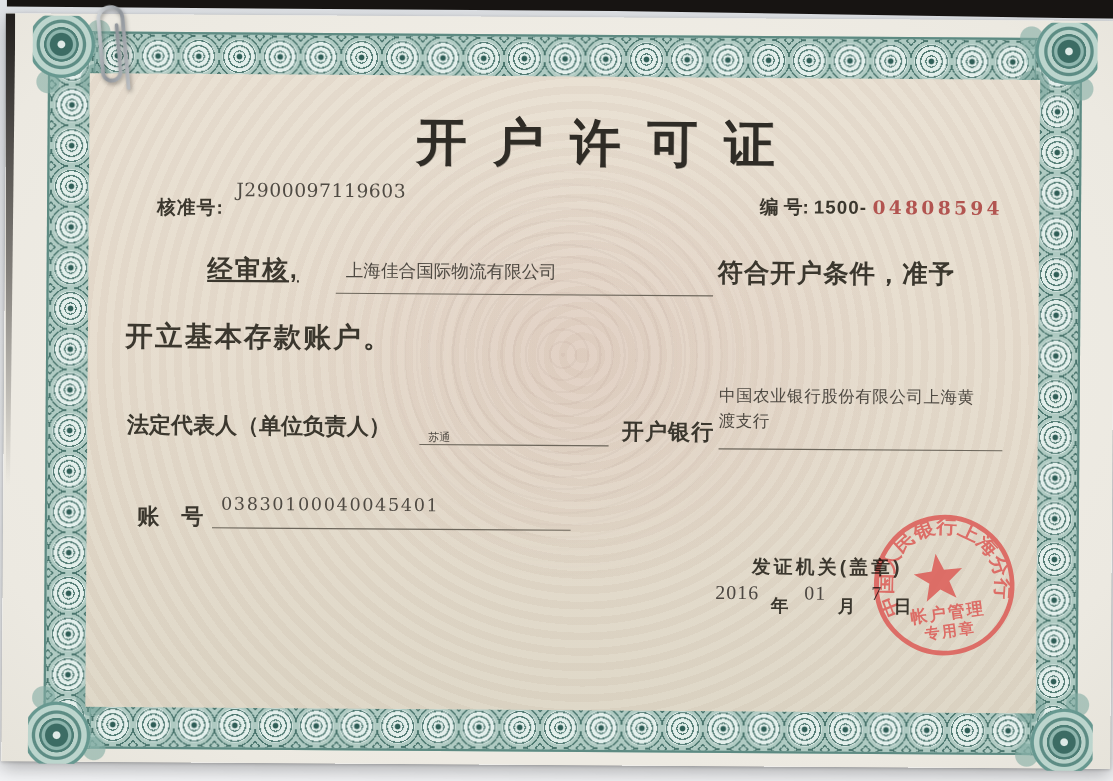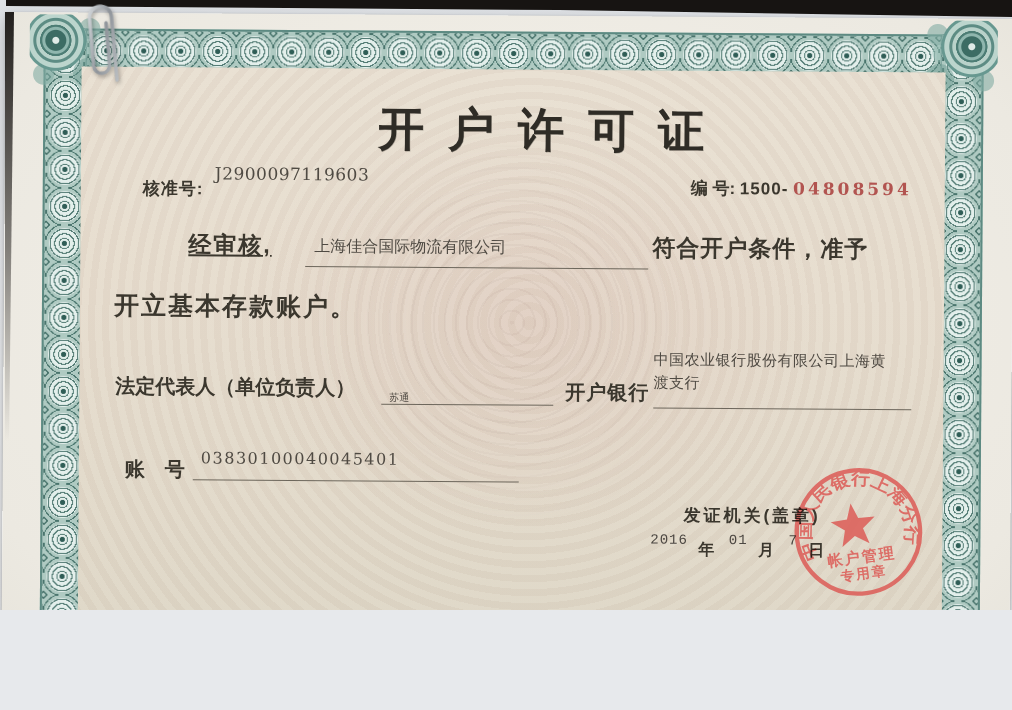--- a/index.html
+++ b/index.html
@@ -1,16 +1,16 @@
 <!DOCTYPE html>
 <html><head>
 <meta charset="utf-8">
 <style>
   html,body{margin:0;padding:0;background:#e7e9ec;}
-  .photo{position:relative;width:1012px;height:610px;overflow:hidden;
+  .photo{position:relative;width:1012px;height:710px;overflow:hidden;
     background:linear-gradient(180deg,#dfe2e6,#edeff2 45%,#f2f3f5);
     font-family:"Liberation Sans","DejaVu Sans",sans-serif;}
 
   
   .paper{position:absolute;left:6px;top:12px;width:1008px;height:680px;
     background:radial-gradient(ellipse at 50% 45%,#f4f1ea,#ece9e1 80%,#e6e3da);
     transform:rotate(.4deg);transform-origin:0 0;
     box-shadow:0 6px 16px rgba(0,0,0,.28),0 1px 3px rgba(0,0,0,.2);}
 
   
@@ -65,21 +65,21 @@
   .content{position:absolute;inset:0;z-index:2;}
   .lbl{position:absolute;font-weight:700;color:#3b372e;}
   .val{position:absolute;font-family:"DejaVu Serif","Liberation Serif",serif;color:#4f4a43;}
   .uline{position:absolute;height:0;border-top:1.5px solid #6d675c;}
   .title{position:absolute;top:68px;left:40px;width:100%;text-align:center;
     font-family:"DejaVu Serif","Liberation Serif",serif;font-weight:700;
     font-size:46px;letter-spacing:24px;color:#2f2c26;text-shadow:.5px .5px 0 rgba(47,44,38,.4);}
   .serial-red{color:#b25450;letter-spacing:3px;font-family:"DejaVu Serif",serif;}
   .serial-prefix{letter-spacing:1px;}
   .daterow{position:absolute;left:610px;top:496px;white-space:nowrap;}
-  .dnum{font-family:Liberation Mono, monospace;font-size:14px;color:#4c4742;letter-spacing:1px;}
+  .dnum{font-family:Liberation Serif, serif;font-size:18px;color:#4c4742;letter-spacing:1px;}
   .dunit{font-weight:700;font-size:16px;color:#3b372e;position:relative;top:11px;margin:0 10px 0 6px;}
 
   
   .seal{position:absolute;left:732px;top:412px;width:172px;height:172px;
     transform:rotate(-8deg);opacity:.85;mix-blend-mode:multiply;z-index:3;}
 
   
   .top-wedge{position:absolute;left:6px;top:0;width:1006px;height:20px;background:#171412;
     clip-path:polygon(0 0,100% 0,100% 85%,55% 50%,0 30%);z-index:4;}
   .left-sliver{position:absolute;left:5px;top:12px;width:9px;height:430px;z-index:4;

